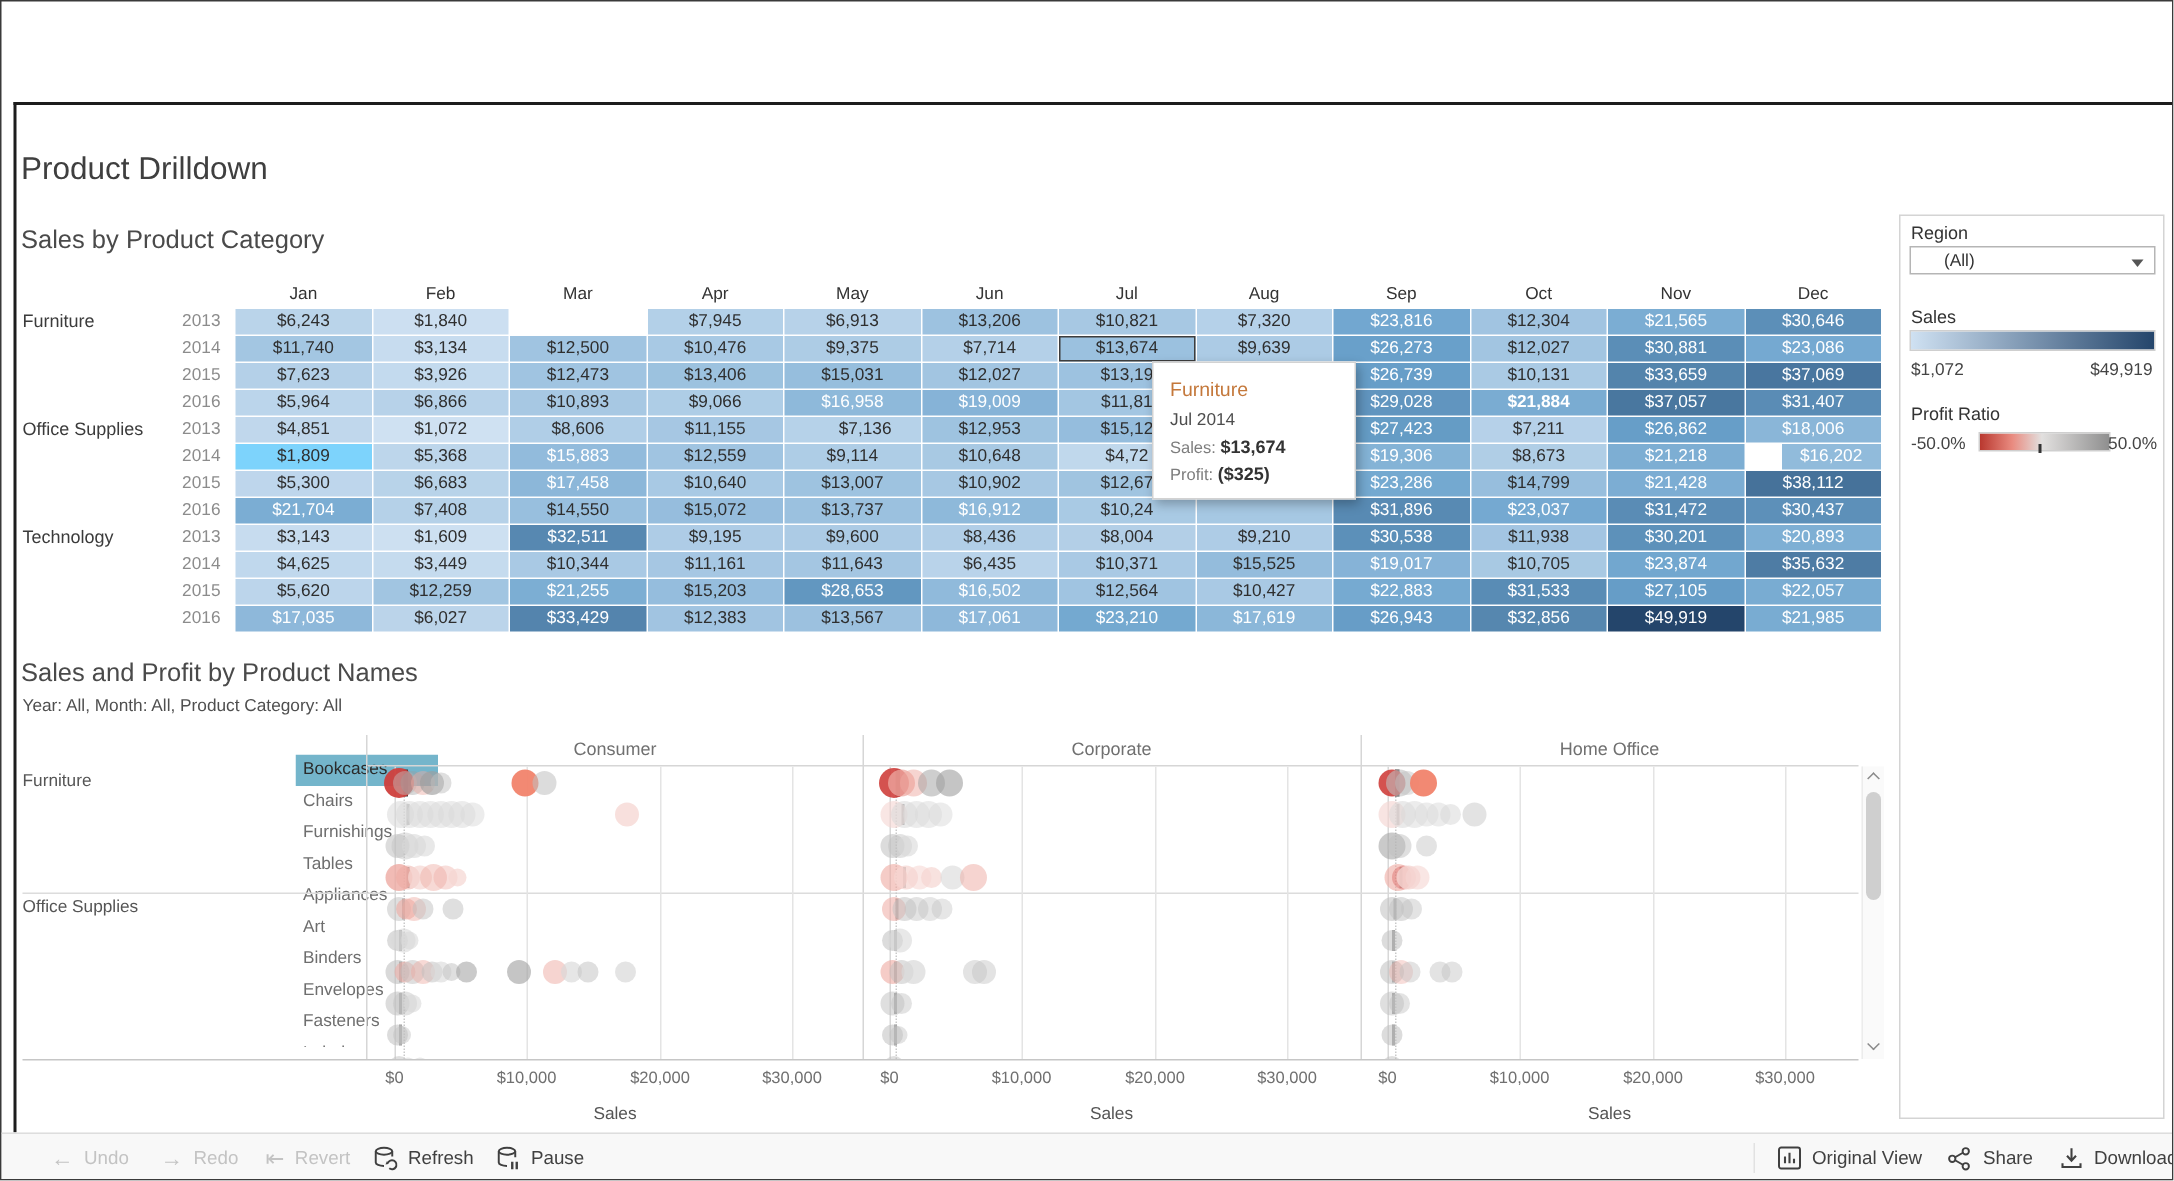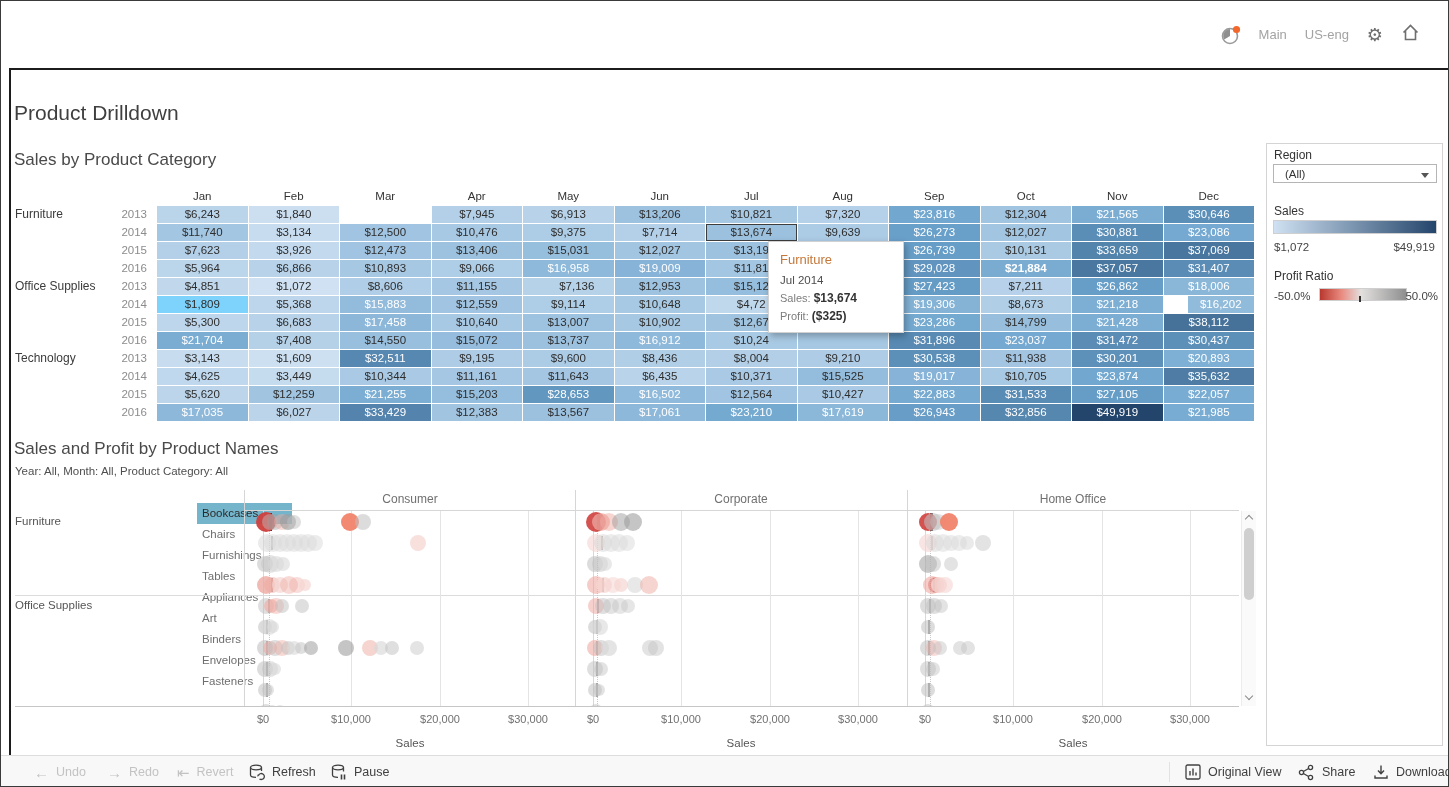--- a/index.html
+++ b/index.html
@@ -66,58 +66,39 @@
   .vscroll{left:1240px;top:510px;width:14px;height:195px;background:#fafafa;border-left:1px solid #ececec;}
   .sb-btn{position:absolute;left:0;width:14px;height:15px;cursor:pointer;}
   .chev{position:absolute;left:4px;width:5px;height:5px;border-left:1.5px solid #8a8a8a;border-top:1.5px solid #8a8a8a;}
   .chev.up{top:5px;transform:rotate(45deg);}
   .chev.down{top:2px;transform:rotate(225deg);}
   .sb-thumb{position:absolute;left:2px;width:10px;top:17px;height:72px;background:#cfcfcf;border-radius:5px;cursor:pointer;}
 
   
   .legend{left:1265px;top:142px;width:177px;height:603px;border:1px solid #d4d4d4;background:#fff;box-sizing:border-box;}
   .lg-label{position:absolute;left:7px;font-size:12px;color:#333;}
-  .lg-select{position:absolute;left:6px;top:20px;width:164px;height:19px;border:1px solid #b5b5b5;background:#fff;font-size:11.5px;color:#333;line-height:19px;padding-left:11px;box-sizing:border-box;cursor:pointer;}
+  .lg-select{position:absolute;left:6px;top:20px;width:164px;height:19px;border:1px solid #b5b5b5;background:#fff;font-size:11.5px;color:#333;line-height:19px;padding-left:22px;box-sizing:border-box;cursor:pointer;}
   .lg-caret{position:absolute;right:7px;top:8px;width:0;height:0;border-left:4px solid transparent;border-right:4px solid transparent;border-top:5px solid #555;}
   .lg-bar{position:absolute;height:14px;border:1px solid #cfcfcf;box-sizing:border-box;}
   .lg-minmax{position:absolute;font-size:11.5px;color:#444;}
   .lg-marker{position:absolute;width:2px;height:6px;background:#333;}
 
   
   .toolbar{left:0;top:754px;width:100%;height:32px;background:#f8f8f8;border-top:1px solid #ddd;box-sizing:border-box;}
   .tb-item{position:absolute;top:0;height:32px;display:flex;align-items:center;gap:7px;font-size:12.5px;cursor:pointer;}
   .tb-item.disabled{color:#c3c3c3;cursor:default;}
   .tb-item.dark{color:#404040;}
   .tb-arrow{font-size:15px;line-height:1;}
   .tb-div{position:absolute;top:6px;width:1px;height:20px;background:#e2e2e2;}
 </style>
 </head>
 <body>
 
 <div class="page">
 
-  <div class="abs hdr">
-    <div class="hdr-right">
-      <span class="pietimer">
-        <svg width="20" height="20" viewBox="0 0 20 20">
-          <circle cx="9" cy="11" r="7.5" fill="#fff" stroke="#9a9a9a" stroke-width="1.6"></circle>
-          <path d="M9 11 L9 3.9 A7.1 7.1 0 0 0 3.2 14.5 Z" fill="#8f8f8f"></path>
-          <circle cx="15.5" cy="4.5" r="3.6" fill="#f4672a"></circle>
-        </svg>
-      </span>
-      <span class="hdr-txt">Main</span>
-      <span class="hdr-txt">US-eng</span>
-      <span class="gear">⚙</span>
-      <span>
-        <svg width="19" height="19" viewBox="0 0 19 19">
-            <path d="M2.5 9.5 L9.5 2.5 L16.5 9.5 M4.5 8 V16.5 H14.5 V8" fill="none" stroke="#6f6f6f" stroke-width="1.6"></path>
-          </svg>
-      </span>
-    </div>
-  </div>
 
   <div class="abs frame-top"></div>
   <div class="abs frame-left"></div>
 
 
   <div class="abs page-title">Product Drilldown</div>
   <div class="abs sec-title" style="top:149px;">Sales by Product Category</div>
 
   <div class="abs" id="heatmap">
       <div class=""></div>

